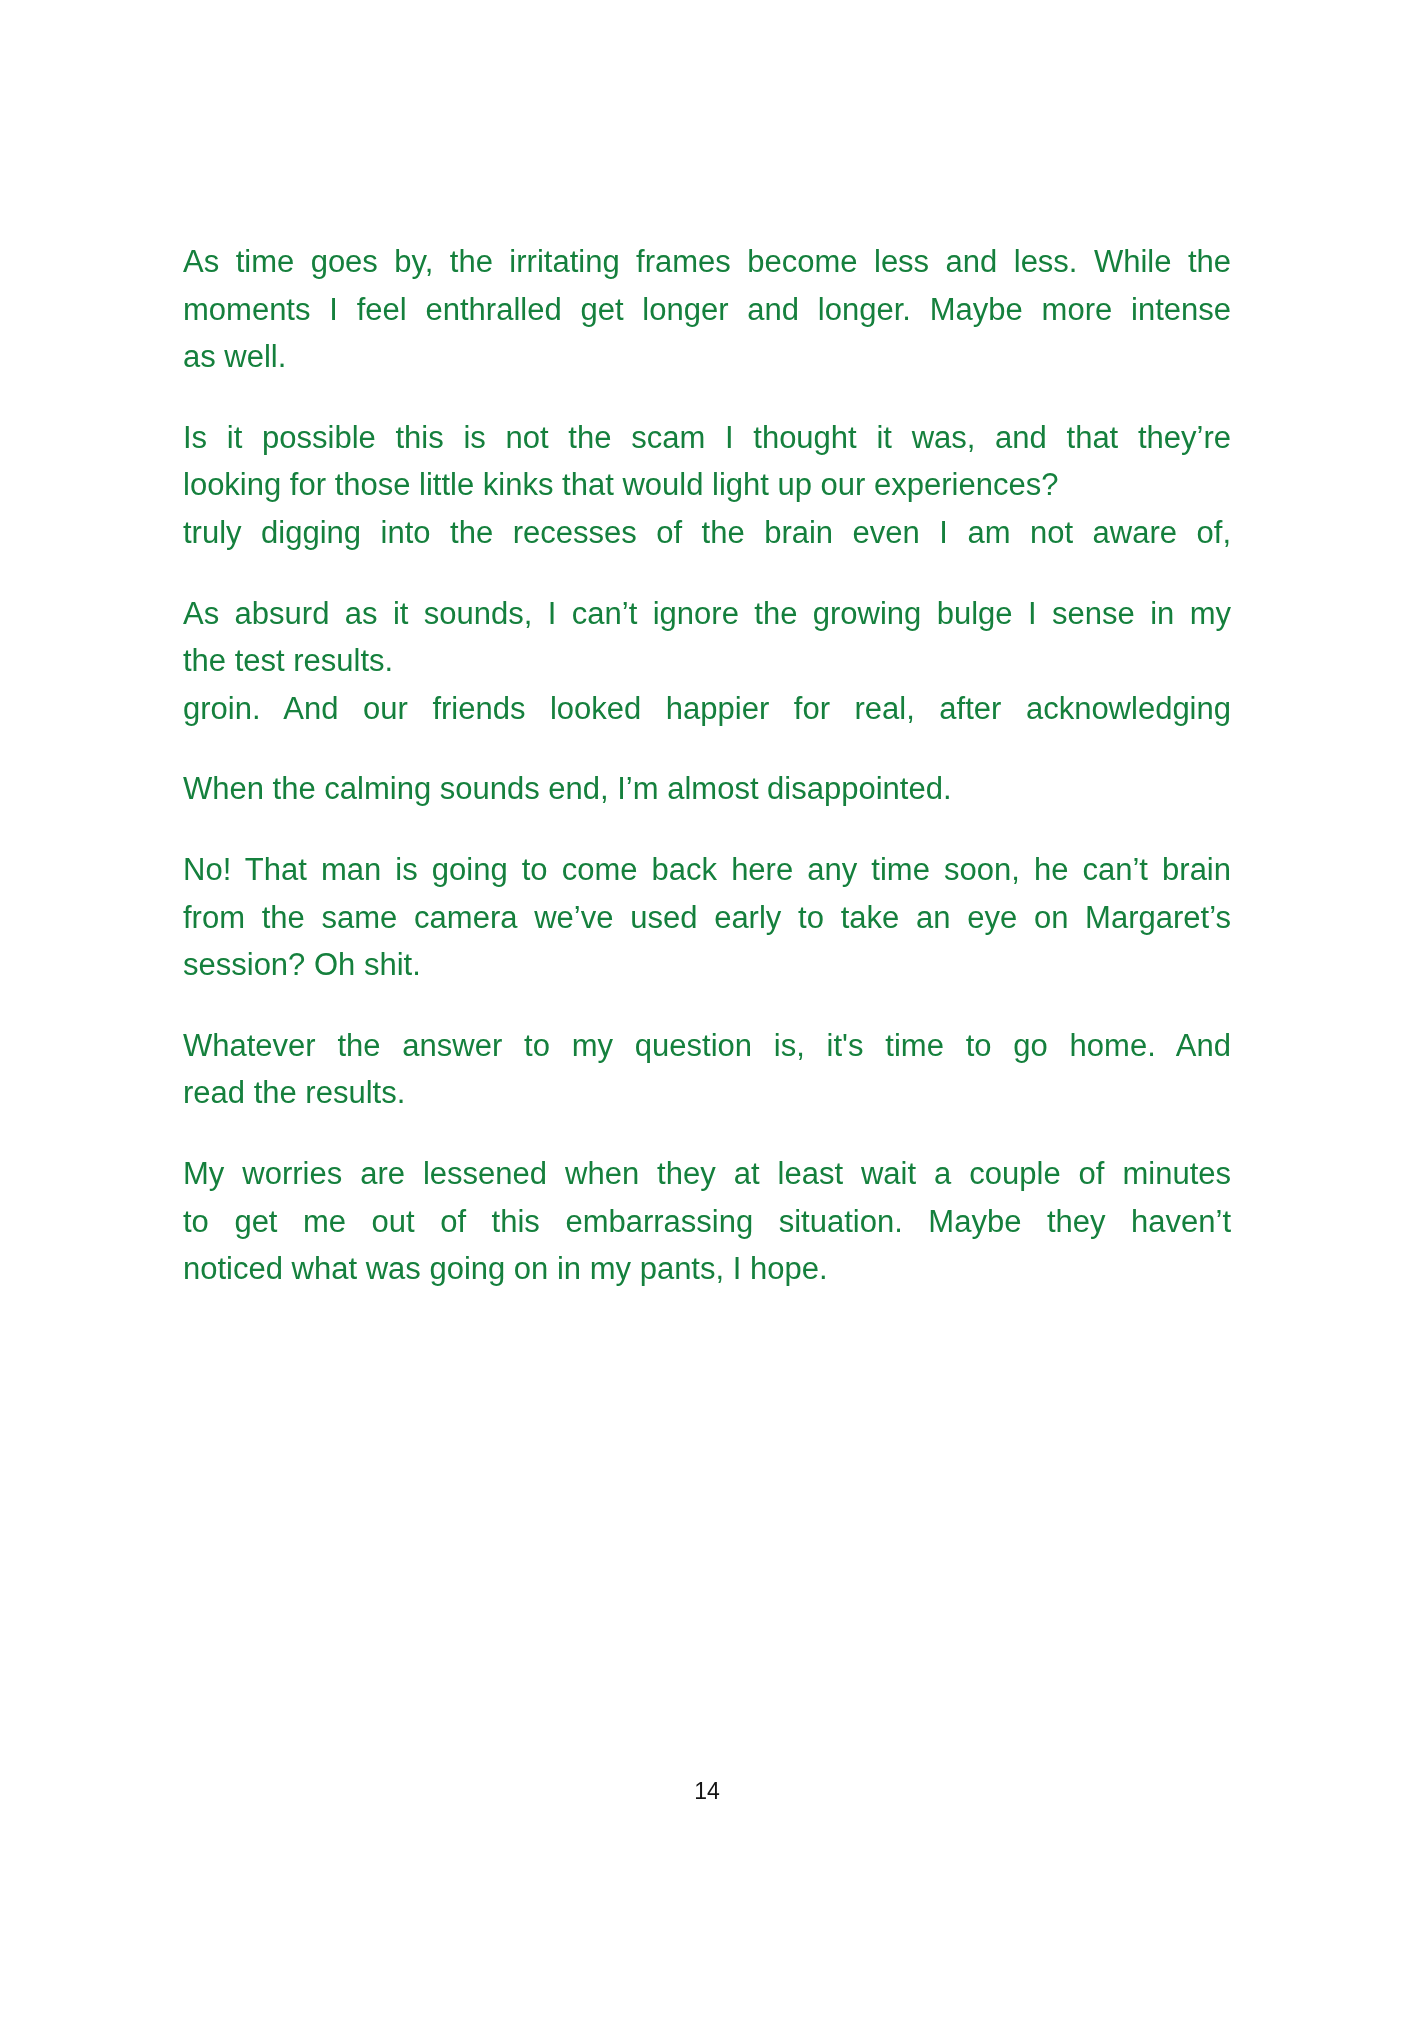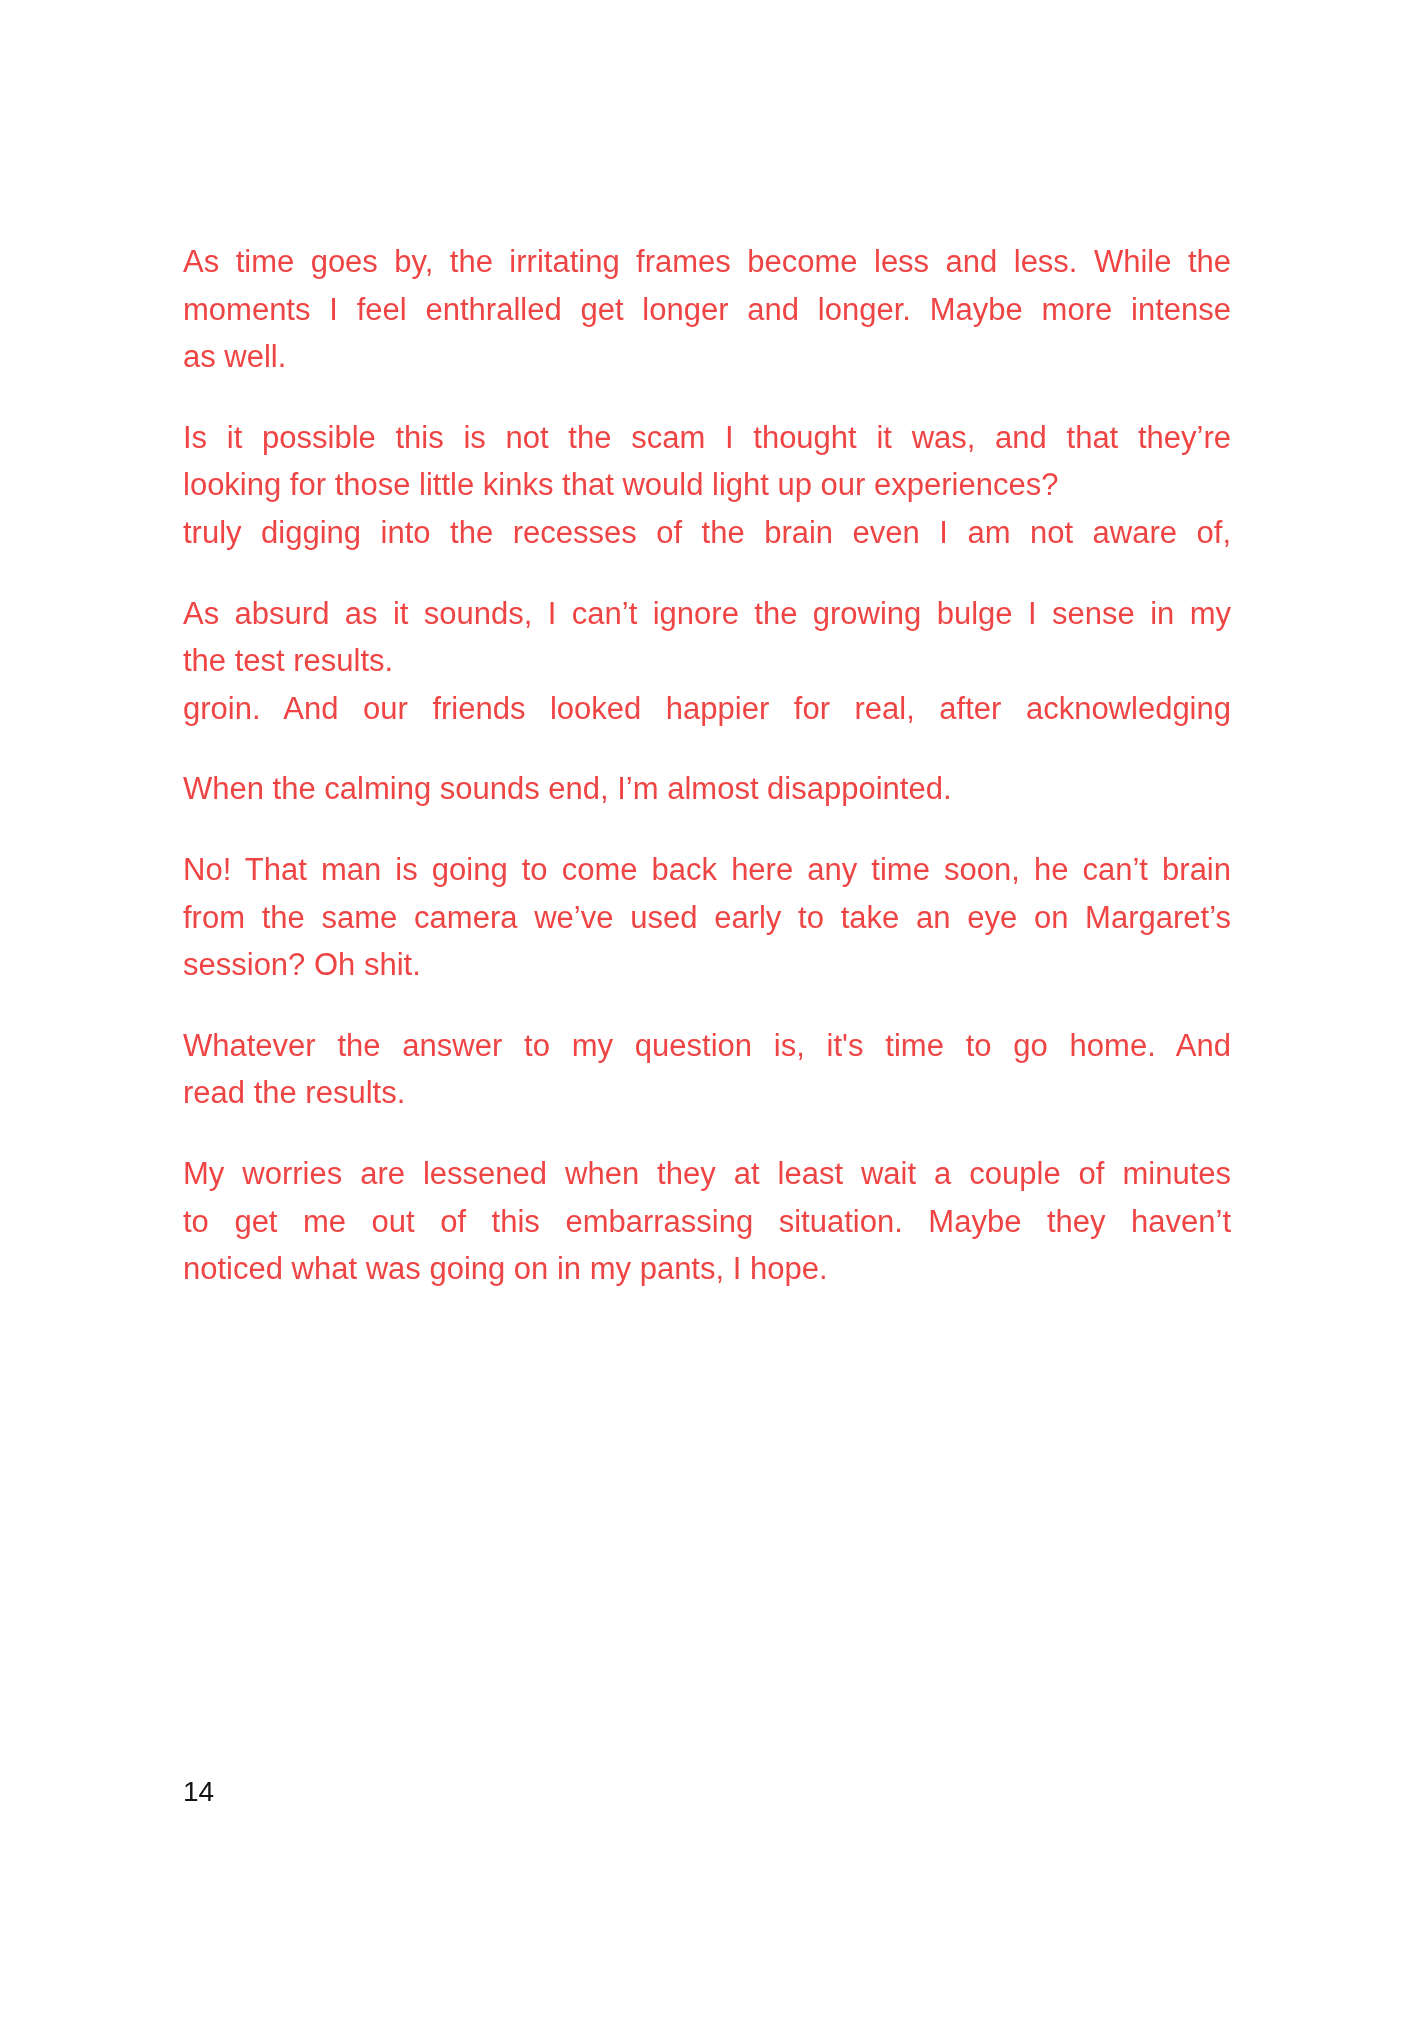--- a/index.html
+++ b/index.html
@@ -16,41 +16,42 @@
     font-family: "Liberation Sans", "DejaVu Sans", sans-serif;
     color: #141414;
   }
   .content {
     position: absolute;
     left: 183px;
     top: 238px;
     width: 1048px;
     font-size: 31px;
     line-height: 47.6px;
-    color: #ef4444;
+    color: #15803d;
   }
   .para {
     margin: 0 0 33px 0;
   }
   .line {
     text-align: justify;
     text-align-last: justify;
     white-space: nowrap;
     overflow: visible;
   }
   .line.last {
     text-align: right;
     text-align-last: left;
   }
   .page-number {
     position: absolute;
     left: 183px;
     top: 1768px;
     width: 1048px;
-    font-size: 28px;
+    text-align: center;
+    font-size: 23px;
     line-height: 47.6px;
     color: #141414;
   }
 </style>
 </head>
 <body>
 
 <div class="page">
   <div class="content">
       <div class="para">

